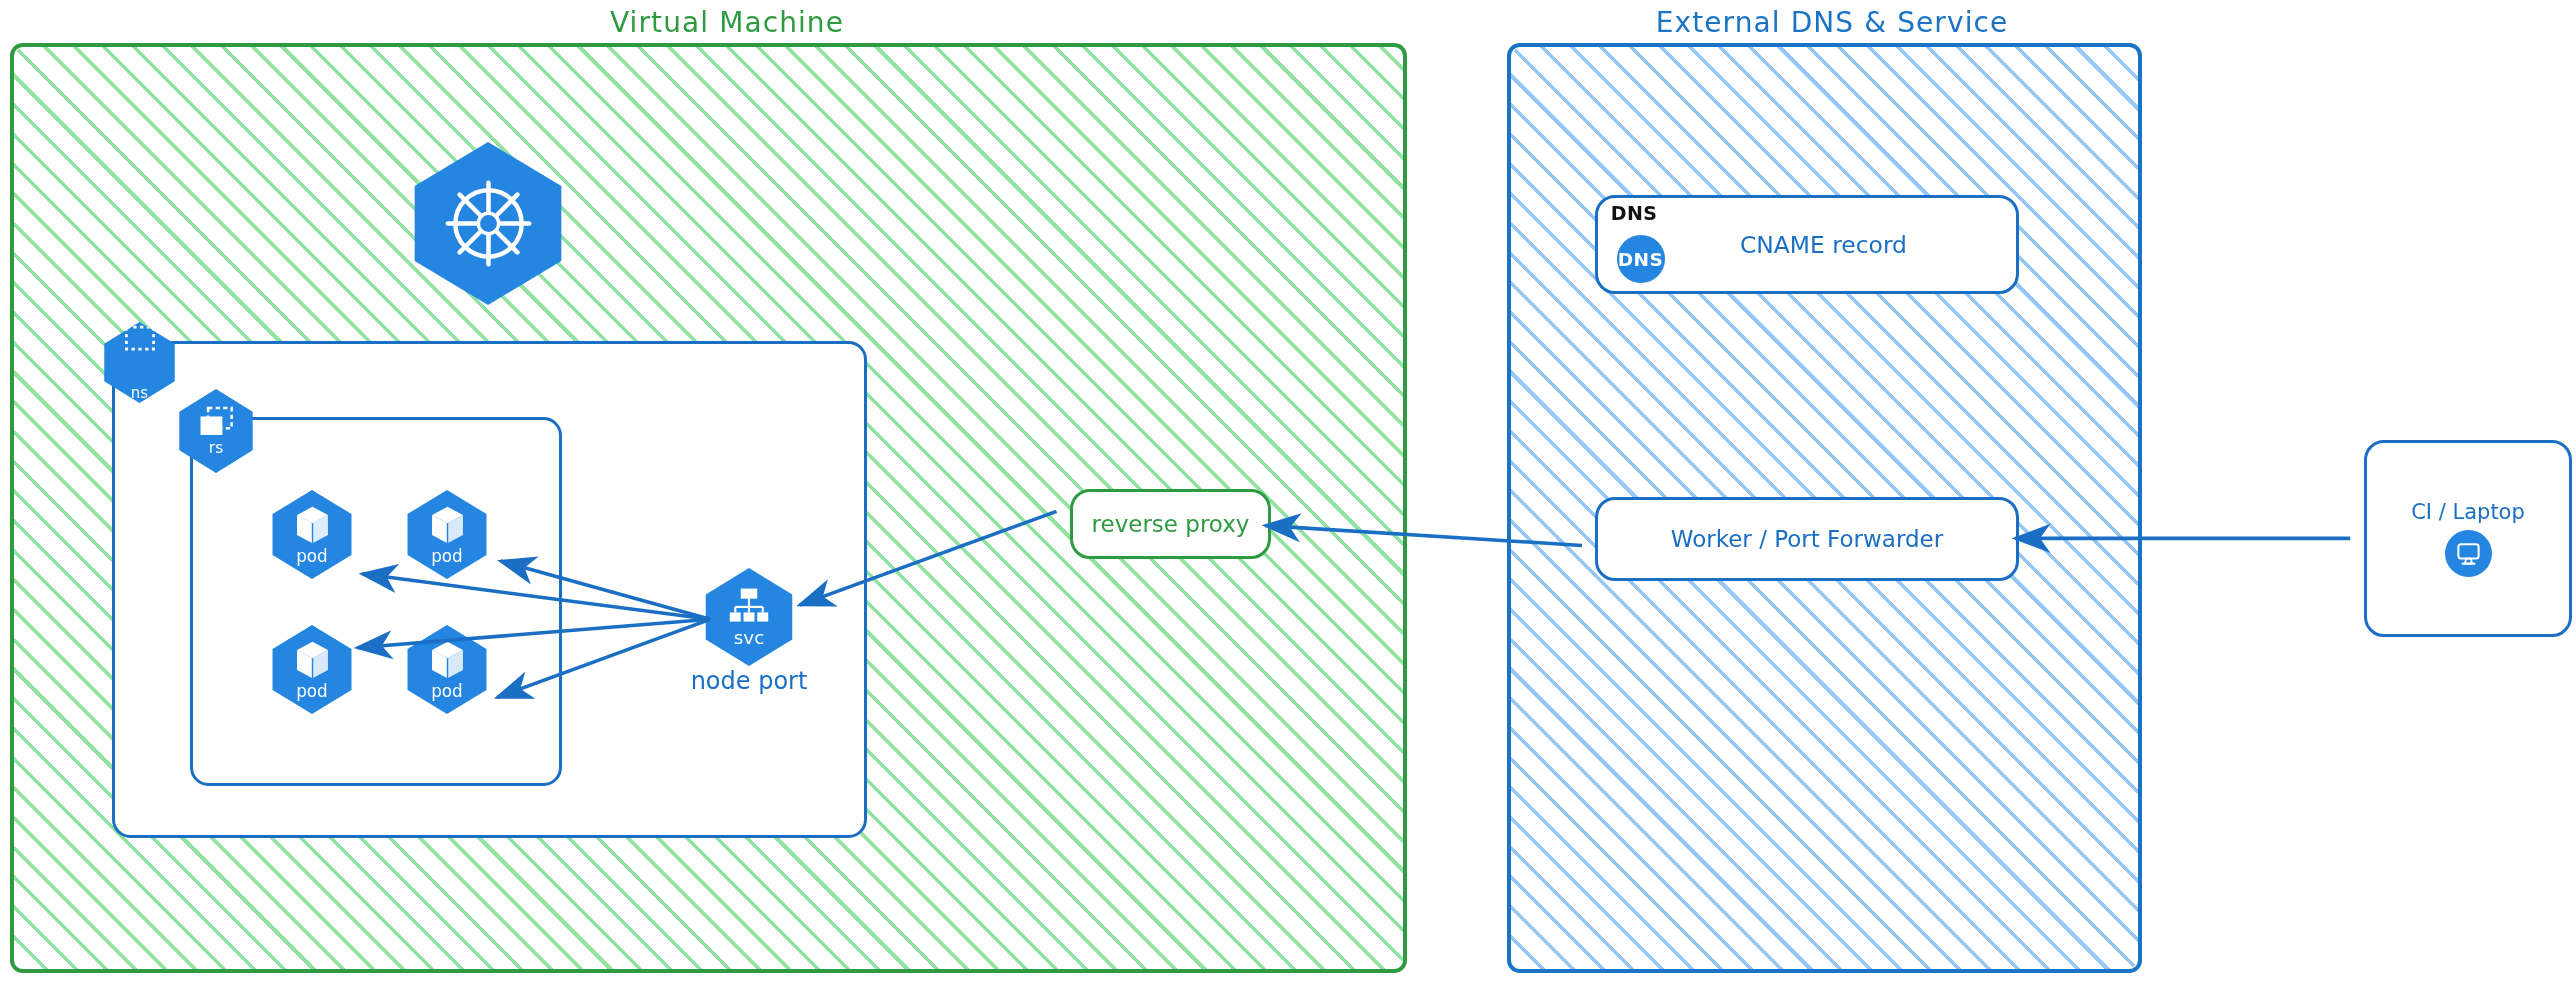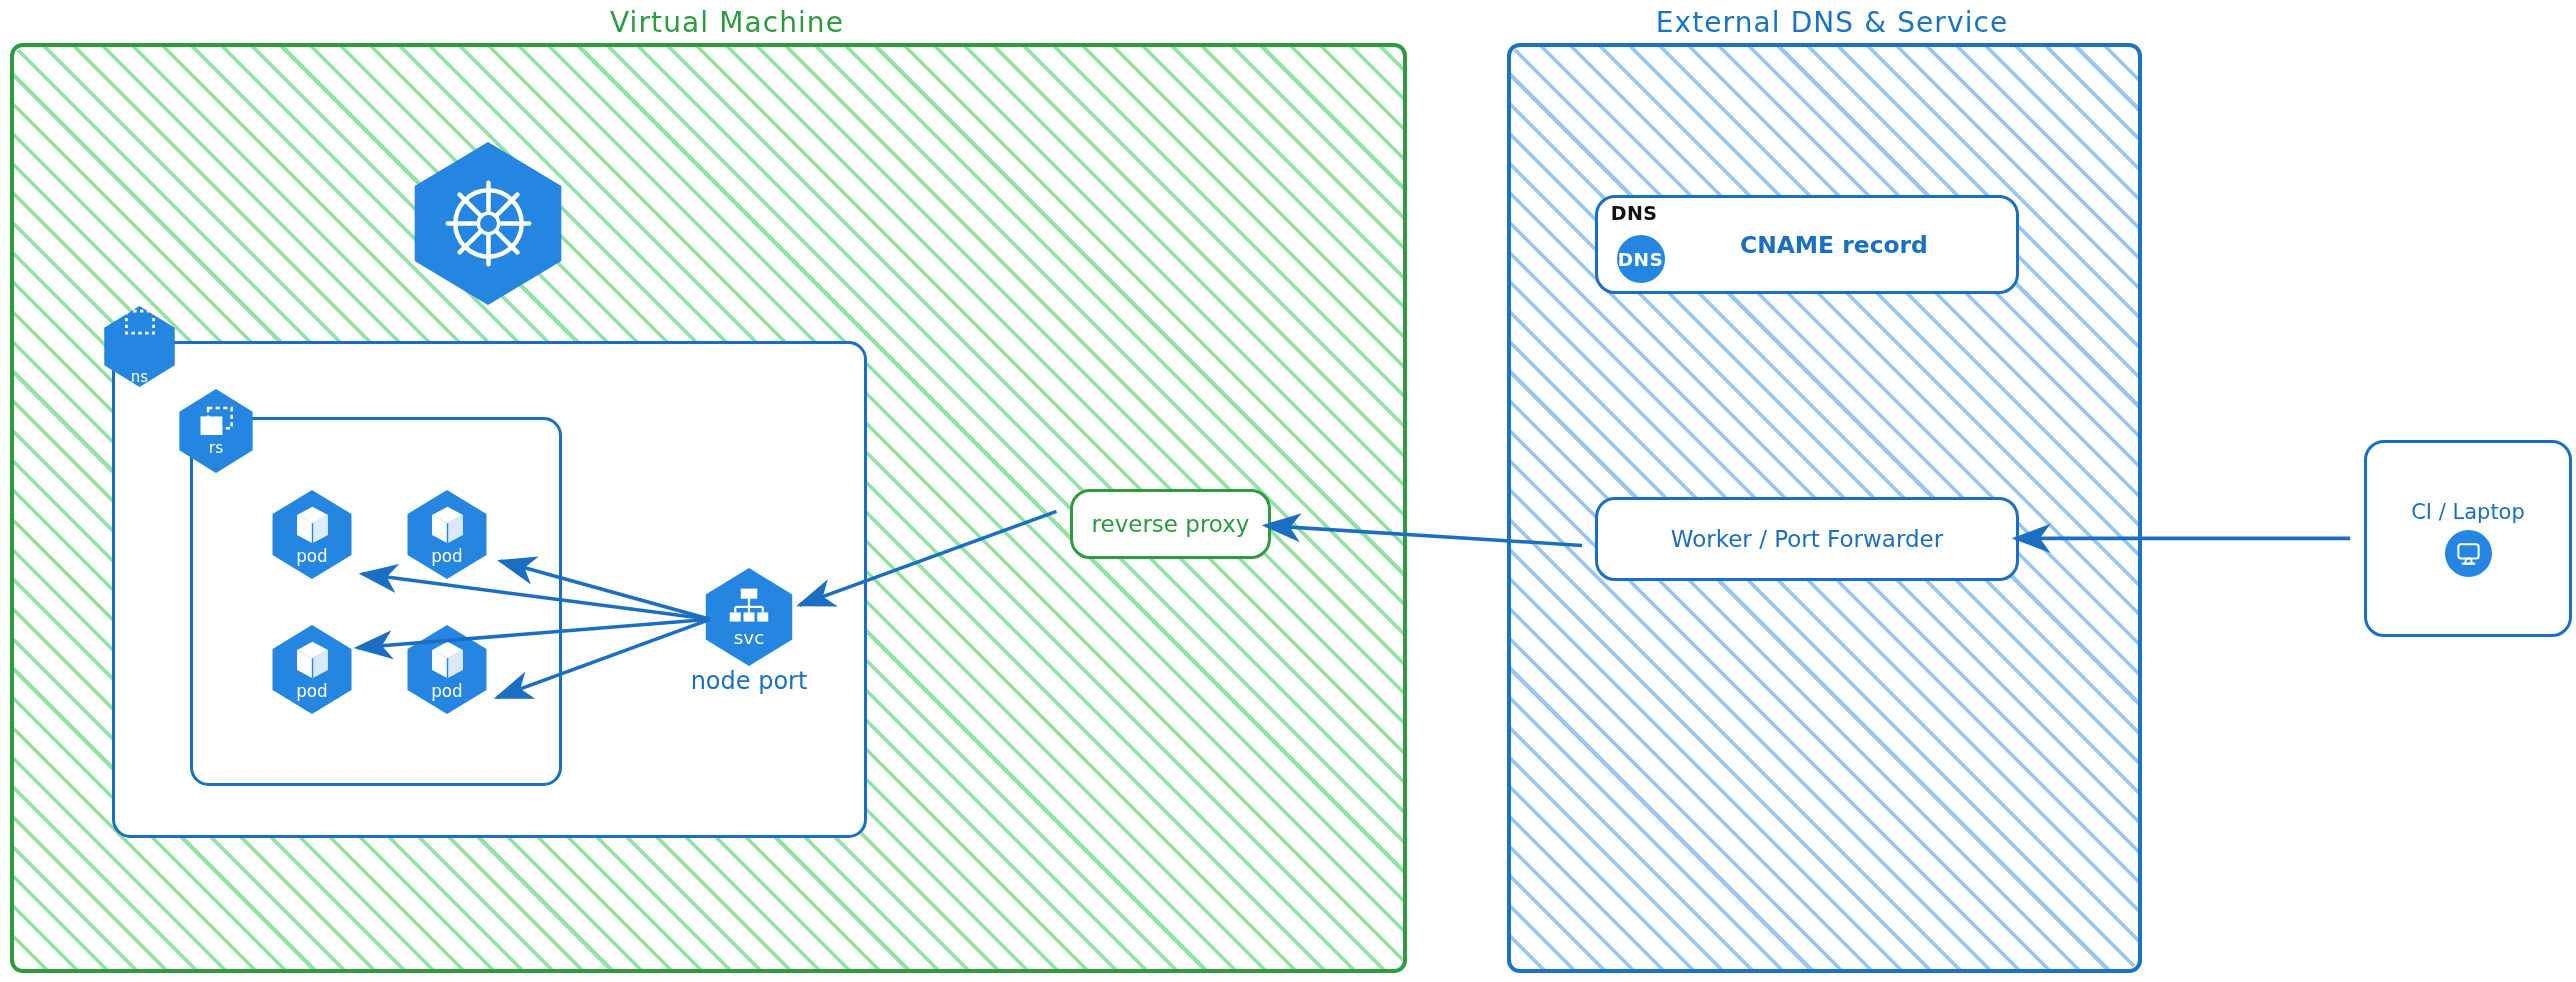--- a/index.html
+++ b/index.html
@@ -62,21 +62,21 @@
     align-items:center; justify-content:center;
   }
   .hex .glyph{ display:block; }
   .hex .cap{
     color:#ffffff; font-size:calc(var(--w) * .20);
     line-height:1; margin-top:2.8px;
     font-family:"DejaVu Sans", sans-serif;
   }
 
   .hex-k8s{ --w:156px; --h:163px; left:410px; top:142px; }
-  .hex-ns { --w:75px; --h:81px; left:102px; top:306px;gap:29px; }
+  .hex-ns { --w:75px; --h:81px; left:102px; top:322px;gap:29px; }
   .hex-rs { --w:78px; --h:84px; left:177px; top:389px; }
   .hex-pod{ --w:84px; --h:89px; }
   .hex-pod.p1{ left:270px; top:490px; }
   .hex-pod.p2{ left:405px; top:490px; }
   .hex-pod.p3{ left:270px; top:625px; }
   .hex-pod.p4{ left:405px; top:625px; }
   .hex-svc{ --w:92px; --h:98px; left:703px; top:568px; }
 
   .node-port-label{
     position:absolute; left:749px; top:667px;
@@ -121,21 +121,21 @@
   .dns-circle{
     position:absolute; left:18.5px; top:37px;
     width:48px; height:48px; border-radius:50%;
     background:#2486E0; color:#ffffff;
     display:flex; align-items:center; justify-content:center;
     font-size:18.5px; font-weight:700; letter-spacing:0.4px;
   }
   .dns-text{
     position:absolute; left:142px; top:50%;
     transform:translateY(-50%);
-    color:#1A6FC4; font-size:23.4px; white-space:nowrap;font-weight:bold;
+    color:#1A6FC4; font-size:23.4px; white-space:nowrap;
   }
 
   .ci-circle{
     width:47px; height:47px; border-radius:50%;
     background:#2486E0; display:flex;
     align-items:center; justify-content:center;
   }
 
   
   #arrows{ position:absolute; inset:0; pointer-events:none; }

